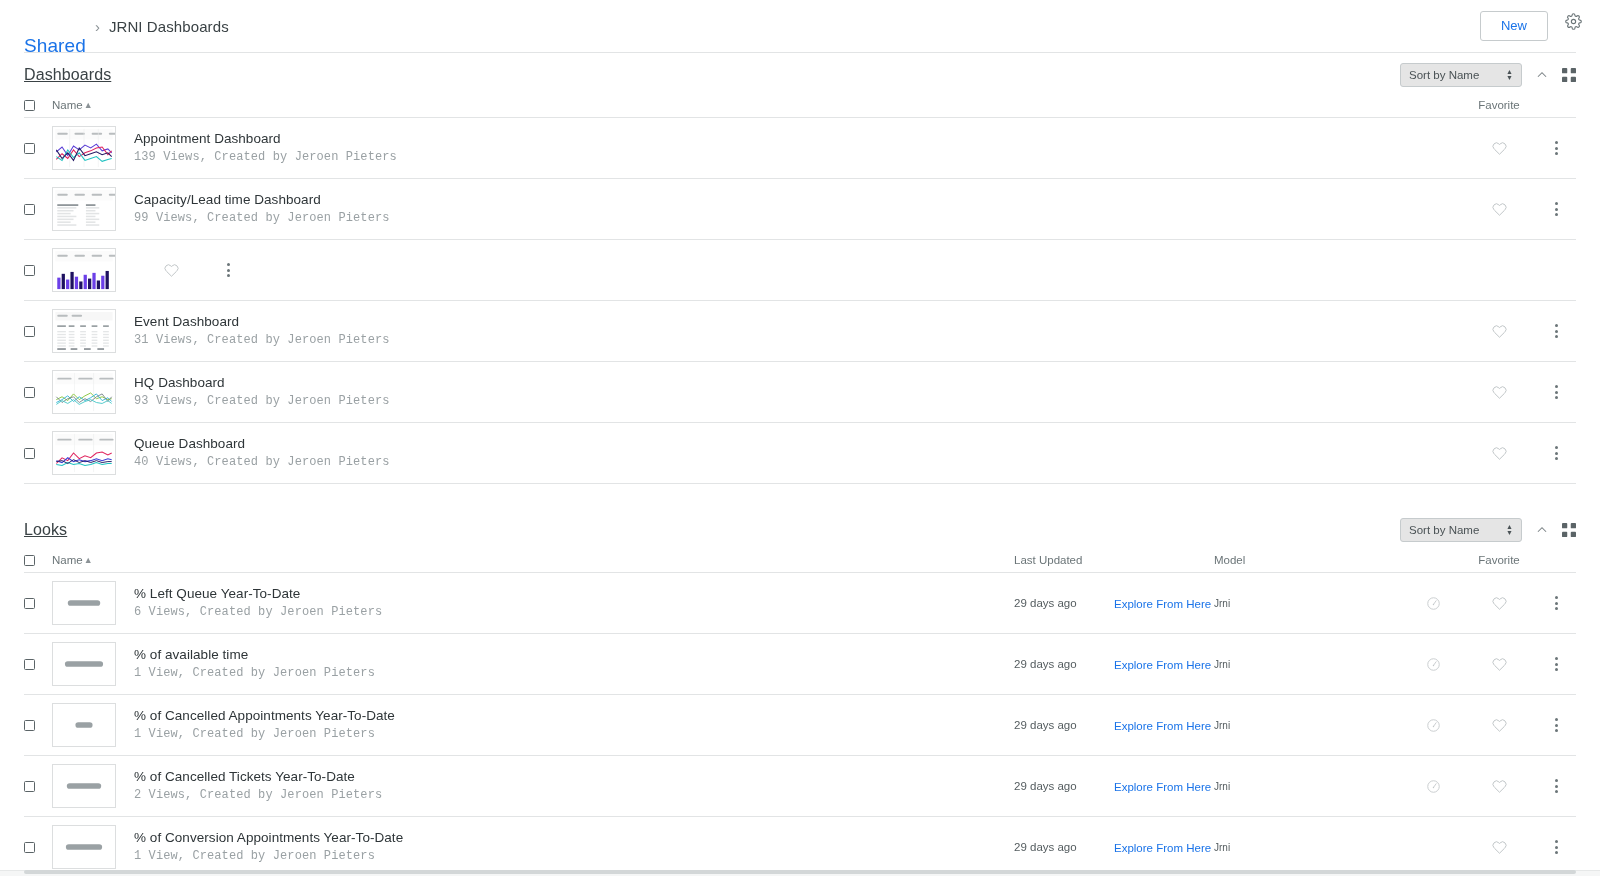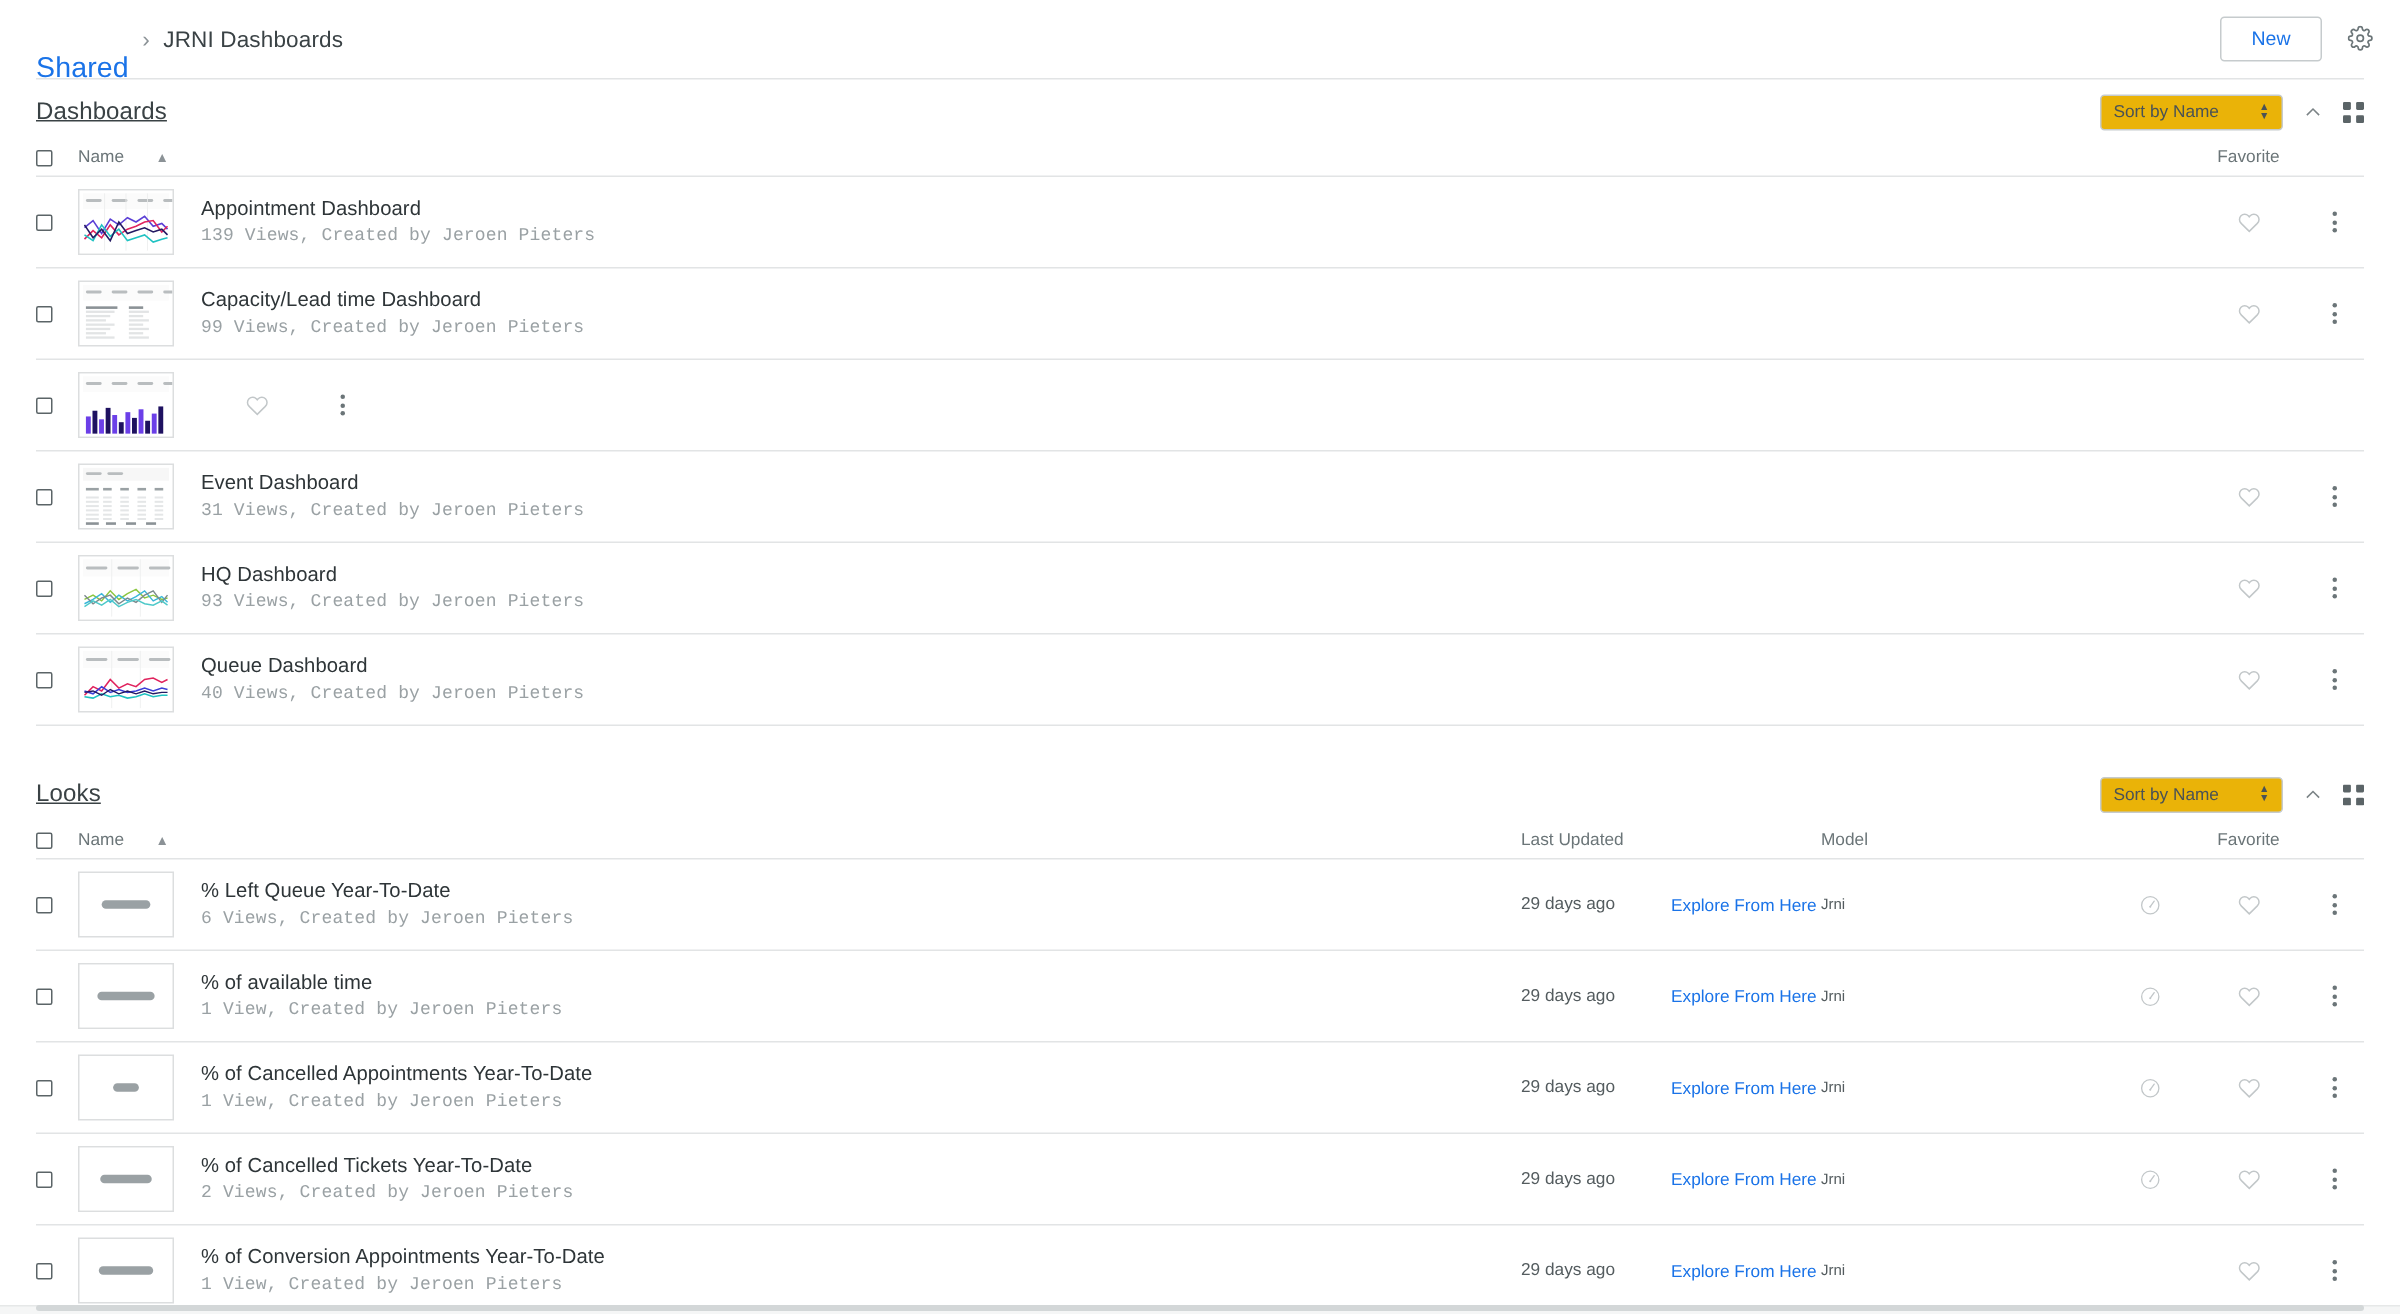--- a/index.html
+++ b/index.html
@@ -27,21 +27,21 @@
     letter-spacing: .1px;
     cursor: pointer;
     margin-top: 39px;
   }
   .crumb-sep { font-size: 15px; color: #8b9296; }
   .crumb-current { font-size: 15px; color: #3a4245; letter-spacing: .1px; }
 
   .header-right {
     margin-left: auto;
     display: flex;
-    align-items: center;
+    align-items: flex-start;
     gap: 14px;
     padding-left: 48px;
   }
   .btn-new {
     border: 1px solid #c6cbcd;
     background: #fff;
     color: #1a73e8;
     font-size: 13px;
     font-family: "Liberation Sans", sans-serif;
     padding: 6px 20px;
@@ -81,21 +81,21 @@
     display: flex;
     align-items: center;
     gap: 13px;
   }
   .sort-select {
     position: relative;
     width: 122px;
     height: 24px;
     border: 1px solid #c6cbcd;
     border-radius: 3px;
-    background: #eab308;
+    background: #e5e5e5;
     display: flex;
     align-items: center;
     padding: 0 8px;
     cursor: pointer;
   }
   .sort-select span {
     font-size: 11.5px;
     color: #4a5255;
   }
   .sort-arrows {
@@ -124,21 +124,21 @@
   }
   .chk {
     width: 11px; height: 11px;
     border: 1.4px solid #5b6467;
     border-radius: 1.5px;
     background: #fff;
     flex: 0 0 11px;
     cursor: pointer;
   }
   .colhead-chk-wrap { width: 28px; display:flex; align-items:center; }
-  .colhead-name { display:flex; align-items:center; gap:21px; }
+  .colhead-name { display:flex; align-items:center; gap:1px; }
   .caret-up { font-size: 9px; color:#8b9296; line-height: 1; }
 
   .row-line { height: 1px; background: #e2e4e5; }
 
   .row {
     display: flex;
     align-items: center;
     height: 60px;
   }
   .row-dash { height: 60px; }

